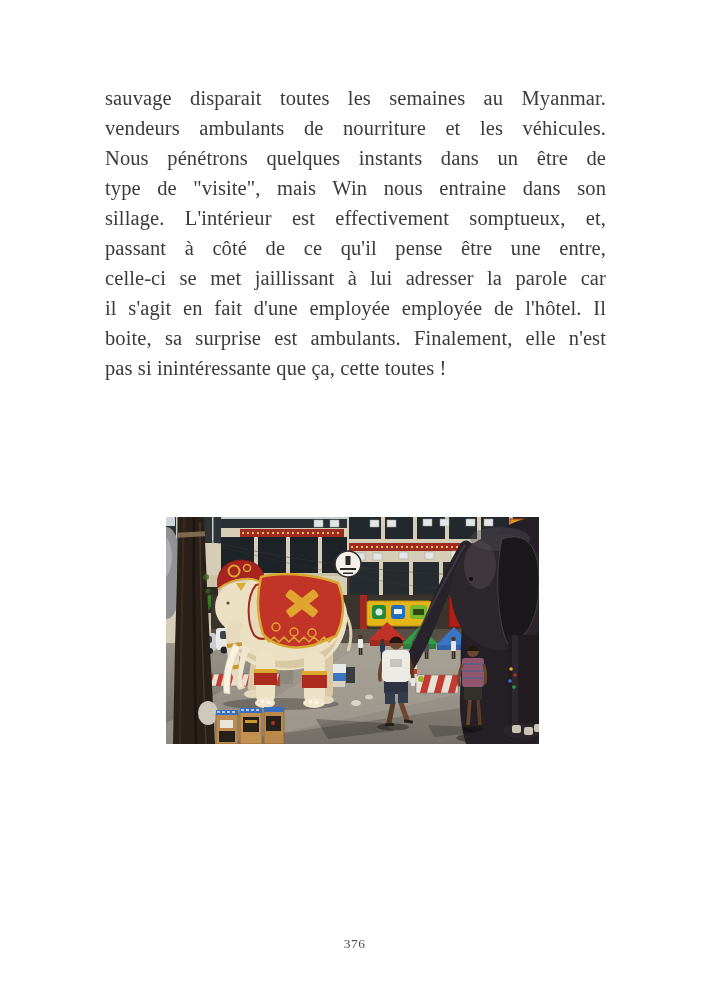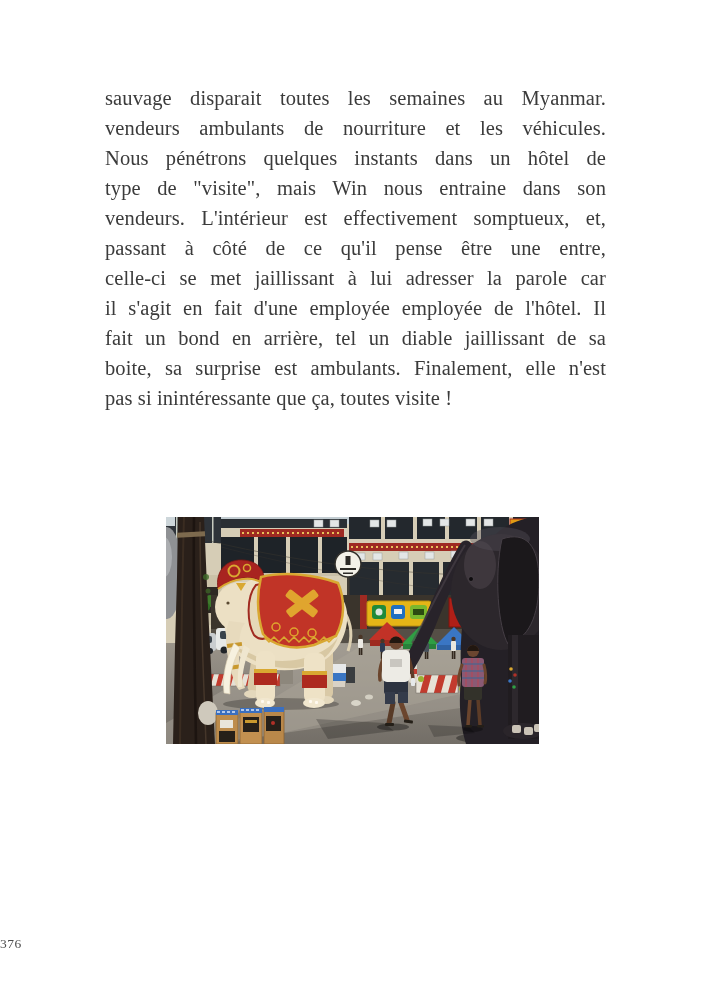--- a/index.html
+++ b/index.html
@@ -10,41 +10,40 @@
     font-size:20.5px;line-height:30px;color:#3b3b3b;letter-spacing:0.1px;
   }
   .text-block .line{text-align:justify;text-align-last:justify;white-space:normal;height:30px;overflow:hidden;}
   .text-block .line.last{text-align-last:left;}
   .photo{
     position:absolute;left:166px;top:517px;width:373px;height:227px;margin:0;
     overflow:hidden;background:#8d8780;
   }
   .photo svg{display:block;}
   .page-number{
-    position:absolute;left:0;right:0;top:936px;
+    position:absolute;left:0;right:0;top:936px;text-align:center;
     font-size:13.5px;color:#4b4b4b;letter-spacing:0.5px;
   }
 </style>
 </head>
 <body>
 
 <div class="page">
 
   <div class="text-block">
       <div class="line">sauvage disparait toutes les semaines au Myanmar.</div>
       <div class="line">vendeurs ambulants de nourriture et les véhicules.</div>
-      <div class="line">Nous pénétrons quelques instants dans un hôtel de</div>
+      <div class="line">Nous pénétrons quelques instants dans un être de</div>
       <div class="line">type de "visite", mais Win nous entraine dans son</div>
-      <div class="line">vendeurs. L'intérieur est effectivement somptueux, et,</div>
+      <div class="line">sillage. L'intérieur est effectivement somptueux, et,</div>
       <div class="line">passant à côté de ce qu'il pense être une entre,</div>
       <div class="line">celle-ci se met jaillissant à lui adresser la parole car</div>
       <div class="line">il s'agit en fait d'une employée employée de l'hôtel. Il</div>
-      <div class="line">fait un  bond en arrière, tel un diable jaillissant de sa</div>
       <div class="line">boite, sa surprise est ambulants. Finalement, elle n'est</div>
-      <div class="line last">pas si inintéressante que ça, toutes visite !</div>
+      <div class="line last">pas si inintéressante que ça, cette toutes !</div>
     </div>
 
   <figure class="photo">
     <svg width="373" height="227" viewBox="0 0 373 227" xmlns="http://www.w3.org/2000/svg">
       <defs>
         <linearGradient id="roadG" x1="0" y1="0" x2="0" y2="1">
           <stop offset="0" stop-color="#9a948a"></stop>
             <stop offset="1" stop-color="#736e67"></stop>
         </linearGradient>
         <pattern id="rwL" width="10" height="14" patternUnits="userSpaceOnUse" patternTransform="skewX(-15)">

